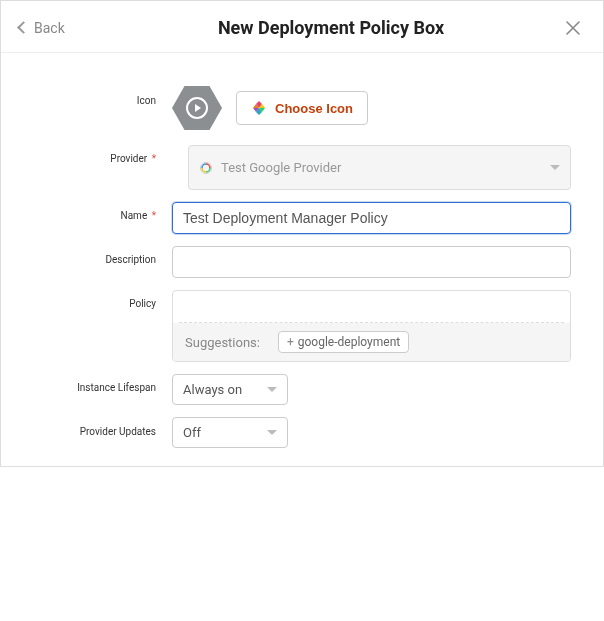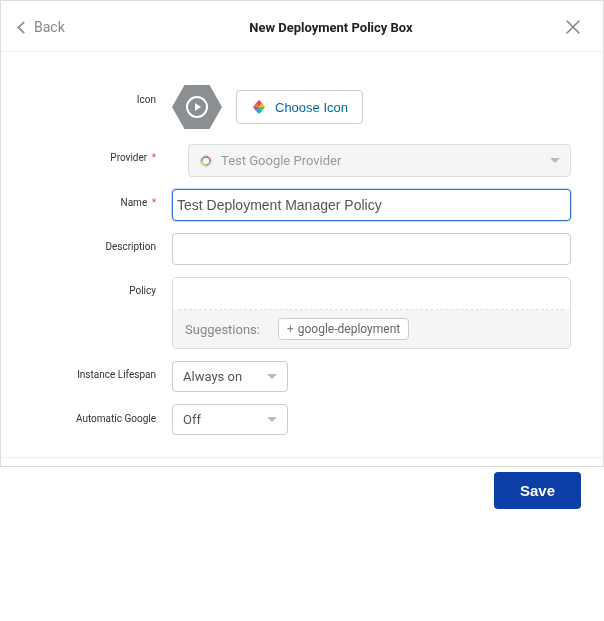--- a/index.html
+++ b/index.html
@@ -40,21 +40,21 @@
     width: 9px;
     height: 9px;
     border-left: 2px solid #999;
     border-bottom: 2px solid #999;
     transform: rotate(45deg);
     margin-right: 2px;
   }
   .title {
     flex: 1;
     text-align: center;
-    font-size: 13px;
+    font-size: 18px;
     font-weight: 700;
     color: #222;
   }
   .close-btn {
     width: 20px;
     height: 20px;
     display: flex;
     align-items: center;
     justify-content: center;
     cursor: pointer;
@@ -96,60 +96,60 @@
   }
   .icon-box svg { width: 26px; height: 26px; }
   .choose-btn {
     display: inline-flex;
     align-items: center;
     gap: 8px;
     border: 1px solid #ccc;
     border-radius: 4px;
     padding: 8px 14px;
     font-size: 13px;
-    font-weight: 400;
-    color: #0369a1;
+    font-weight: 700;
+    color: #c2410c;
     background: #fff;
     cursor: pointer;
   }
   .choose-icon-swatch {
     width: 16px;
     height: 16px;
     display: flex;
     align-items: center;
     justify-content: center;
   }
   .select-disabled {
     display: flex;
     align-items: center;
     justify-content: space-between;
     border: 1px solid #ddd;
     border-radius: 4px;
     background: #f5f5f5;
-    padding: 8px 10px;
+    padding: 14px 10px;
     color: #999;
     font-size: 13px;
     cursor: default;
   }
   .select-disabled .left { display: flex; align-items: center; gap: 8px; }
   .caret-down {
     width: 0; height: 0;
     border-left: 5px solid transparent;
     border-right: 5px solid transparent;
     border-top: 5px solid #bbb;
   }
   .prov-icon {
     width: 14px; height: 14px;
     display: inline-flex; align-items: center; justify-content:center;
   }
   .text-input {
     width: 100%;
     border: 1px solid #ccc;
     border-radius: 4px;
-    padding: 7px 4px;
+    padding: 7px 10px;
     font-size: 14px;
     color: #555;
     outline: none;
   }
   .text-input.focused {
     border-color: #2f6fd0;
     box-shadow: 0 0 0 1px rgba(47,111,208,0.25);
   }
   .claims-box {
     border: 1px solid #ddd;
@@ -325,30 +325,25 @@
       <div class="form-label">Instance Lifespan</div>
       <div class="form-control">
         <div class="small-select">
           <span>Always on</span>
           <span class="caret-down"></span>
         </div>
       </div>
     </div>
 
     <div class="form-row">
-      <div class="form-label" style="line-height:1.3;">Automatic Google</div>
+      <div class="form-label" style="line-height:1.3;">Provider Updates</div>
       <div class="form-control">
         <div class="small-select">
           <span>Off</span>
           <span class="caret-down"></span>
         </div>
       </div>
     </div>
 
   </div>
 
-  <div class="footer">
-    <button class="save-btn">
-      <span>Save</span>
-    </button>
-  </div>
 
 </div>
 
 </body></html>

